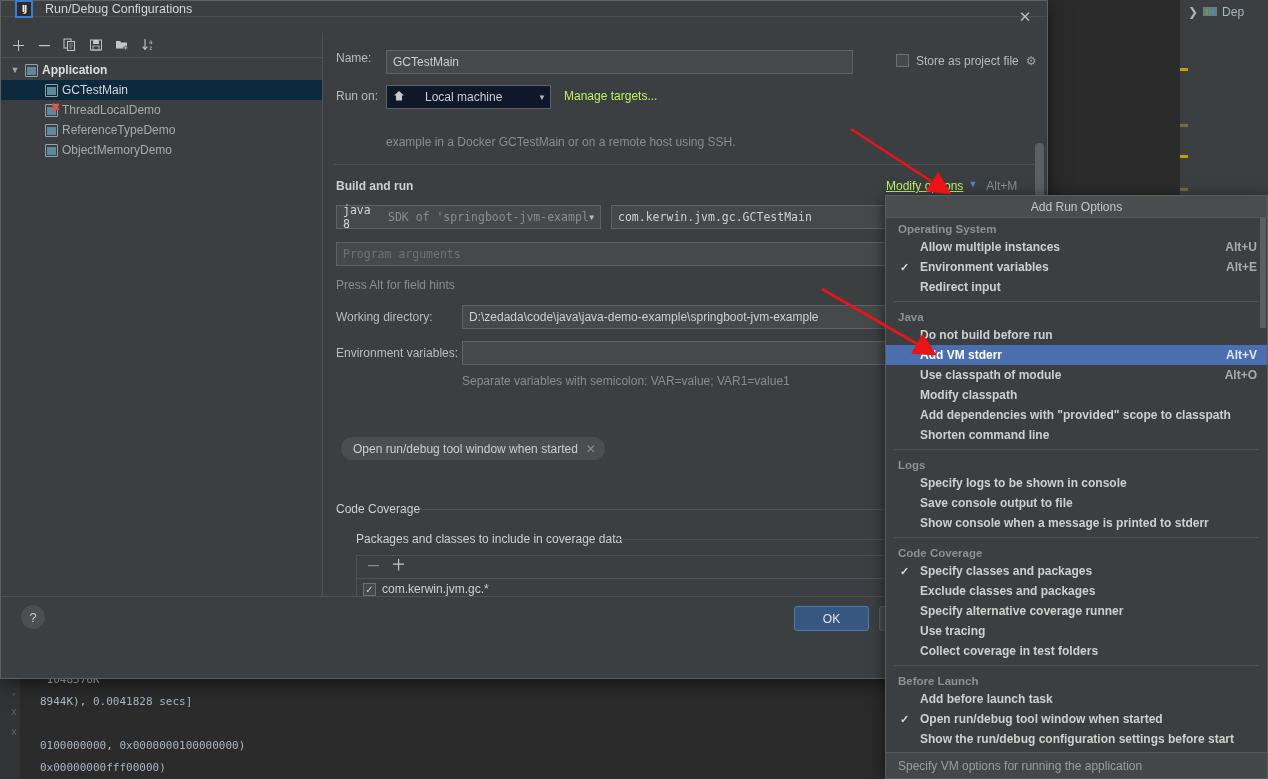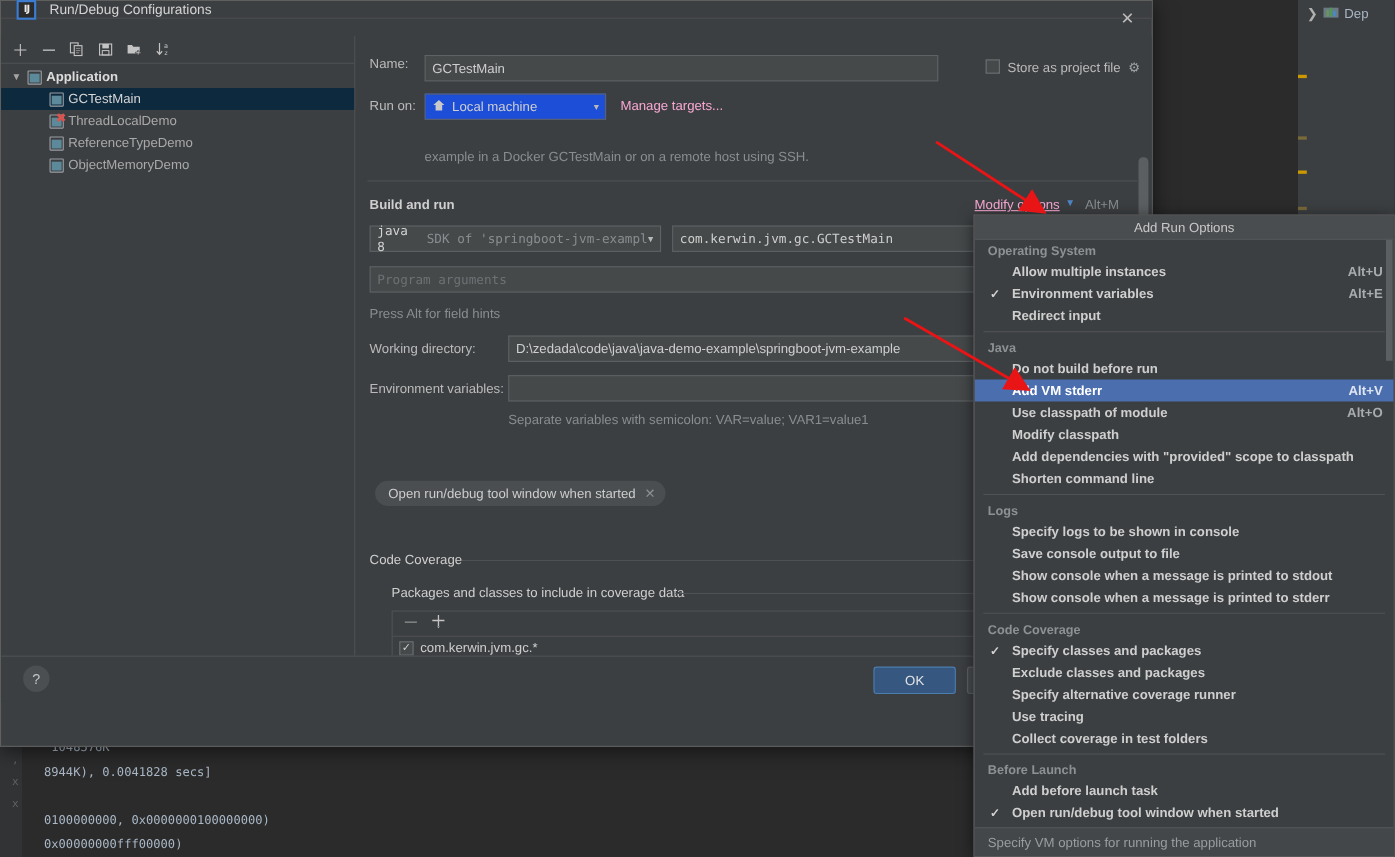--- a/index.html
+++ b/index.html
@@ -117,38 +117,38 @@
 
   .row { position: absolute; display: flex; }
   .lbl { color: #bbbbbb; font-size: 12px; }
   .field {
     background: #45494a; border: 1px solid #5e6264; height: 24px;
     color: #cfcfcf; font-size: 12px; display: flex; align-items: center;
     padding: 0 6px;
   }
   .field.mono { font-family: "DejaVu Sans Mono", monospace; font-size: 11.5px; }
   .field .ph { color: #6e7173; }
-  .link { color: #f9a8d4; font-size: 12px; cursor: pointer; }
+  .link { color: #bef264; font-size: 12px; cursor: pointer; }
   .link.u { text-decoration: underline; }
   .hint { color: #8a8d8f; font-size: 12px; }
   .sep-title {
     color: #cfcfcf; font-size: 12px; font-weight: bold;
   }
   .hr { position: absolute; height: 1px; background: #4f5254; }
 
   .cbox {
     width: 13px; height: 13px; border: 1px solid #6d7173; background: #45494a;
     display: inline-flex; align-items: center; justify-content: center;
     font-size: 10px; color: #cfcfcf; cursor: pointer;
   }
   .gear { color: #9fa2a4; font-size: 12px; }
 
   .combo {
-    background: #1d4ed8; border: 1px solid #5e6264; height: 24px;
-    display: flex; align-items: center; padding: 0 4px 0 6px; gap: 6px;
+    background: #0f172a; border: 1px solid #5e6264; height: 24px;
+    display: flex; align-items: center; padding: 0 4px 0 6px; gap: 20px;
     color: #cfcfcf; font-size: 12px; cursor: pointer;
   }
   .caret { margin-left: auto; font-size: 8px; color: #b8b8b8; }
 
   .chip {
     background: #4a4e50; border-radius: 12px; height: 23px;
     display: inline-flex; align-items: center; gap: 8px;
     padding: 0 9px 0 12px; color: #cdcdcd; font-size: 12px;
   }
   .chip .x { color: #8d9092; font-size: 12px; cursor: pointer; }
@@ -533,23 +533,20 @@
         </div>
         <div class="pm-sep"></div>
         <div class="pm-group">Logs</div>
         <div class="pm-item">
           <span>Specify logs to be shown in console</span>
         </div>
         <div class="pm-item">
           <span>Save console output to file</span>
         </div>
         <div class="pm-item">
-          <span>Show console when a message is printed to stdout</span>
-        </div>
-        <div class="pm-item">
           <span>Show console when a message is printed to stderr</span>
         </div>
         <div class="pm-sep"></div>
         <div class="pm-group">Code Coverage</div>
         <div class="pm-item">
           <span class="pm-check">✓</span>
           <span>Specify classes and packages</span>
         </div>
         <div class="pm-item">
           <span>Exclude classes and packages</span>

